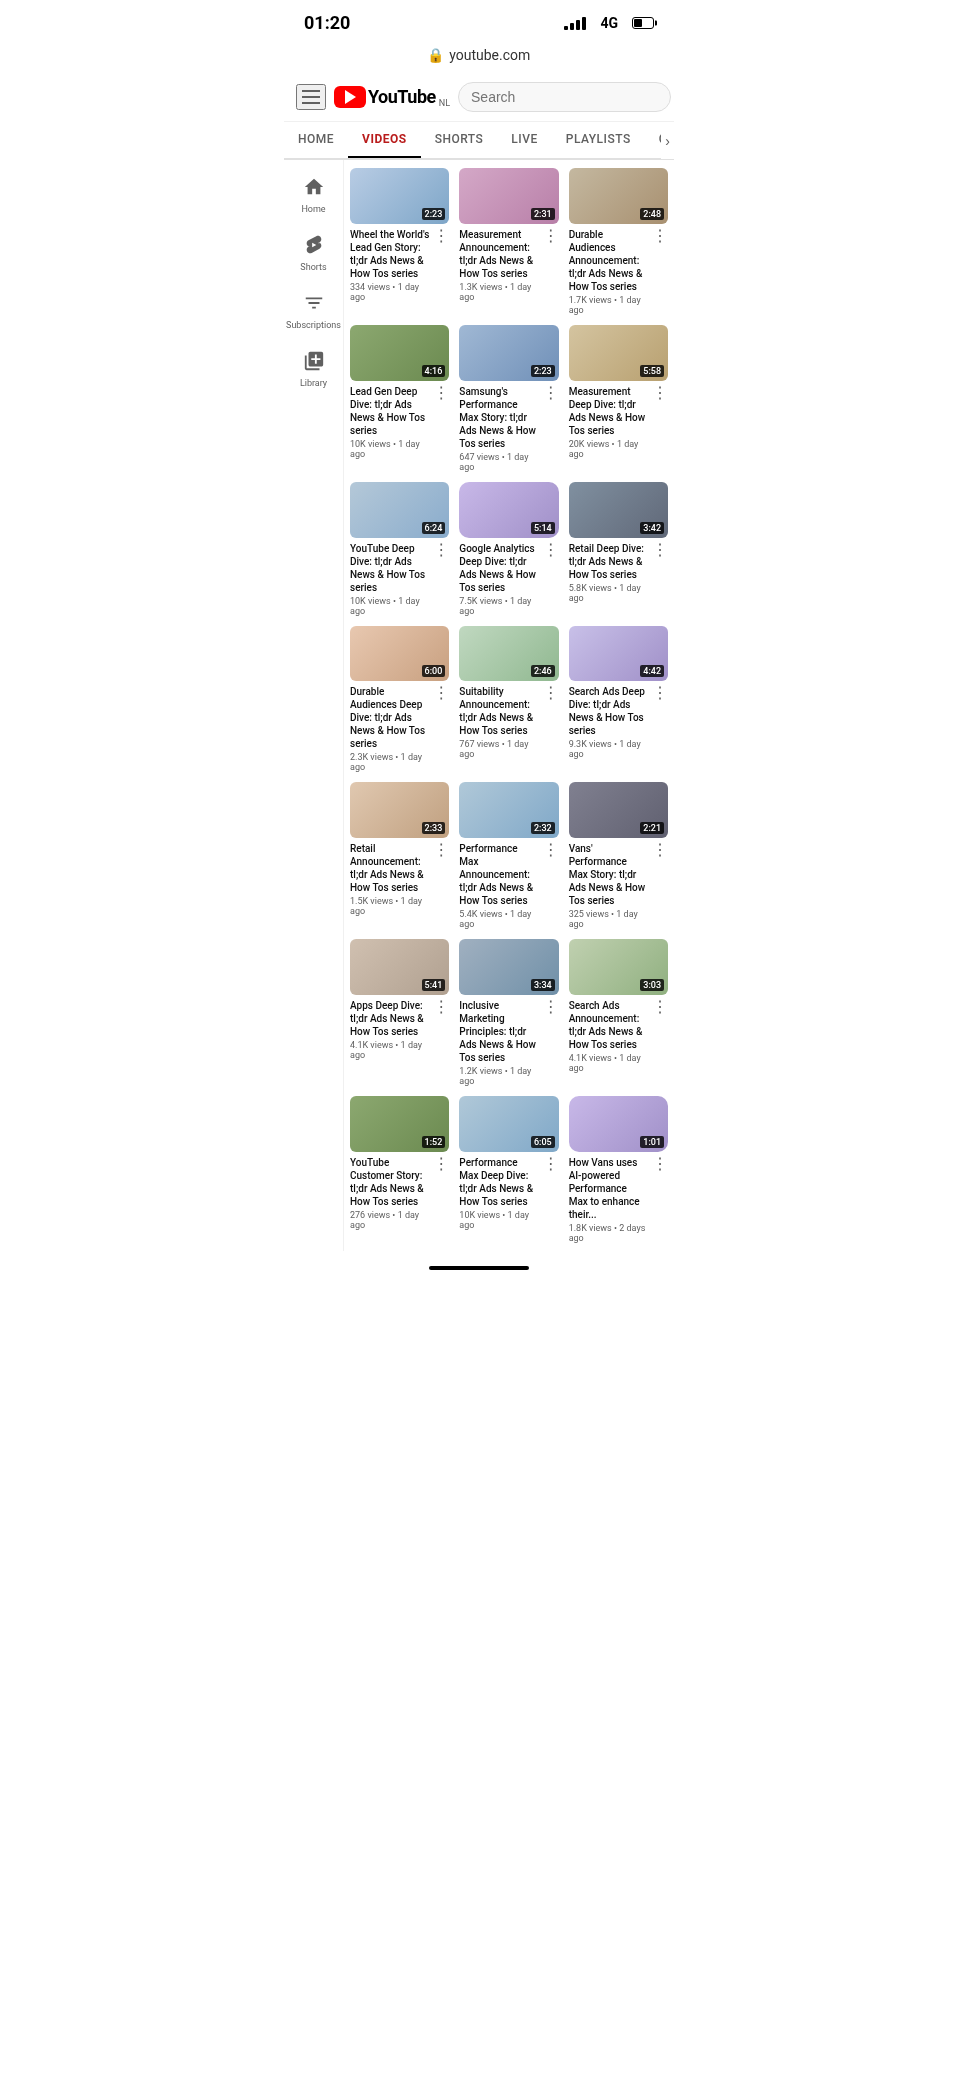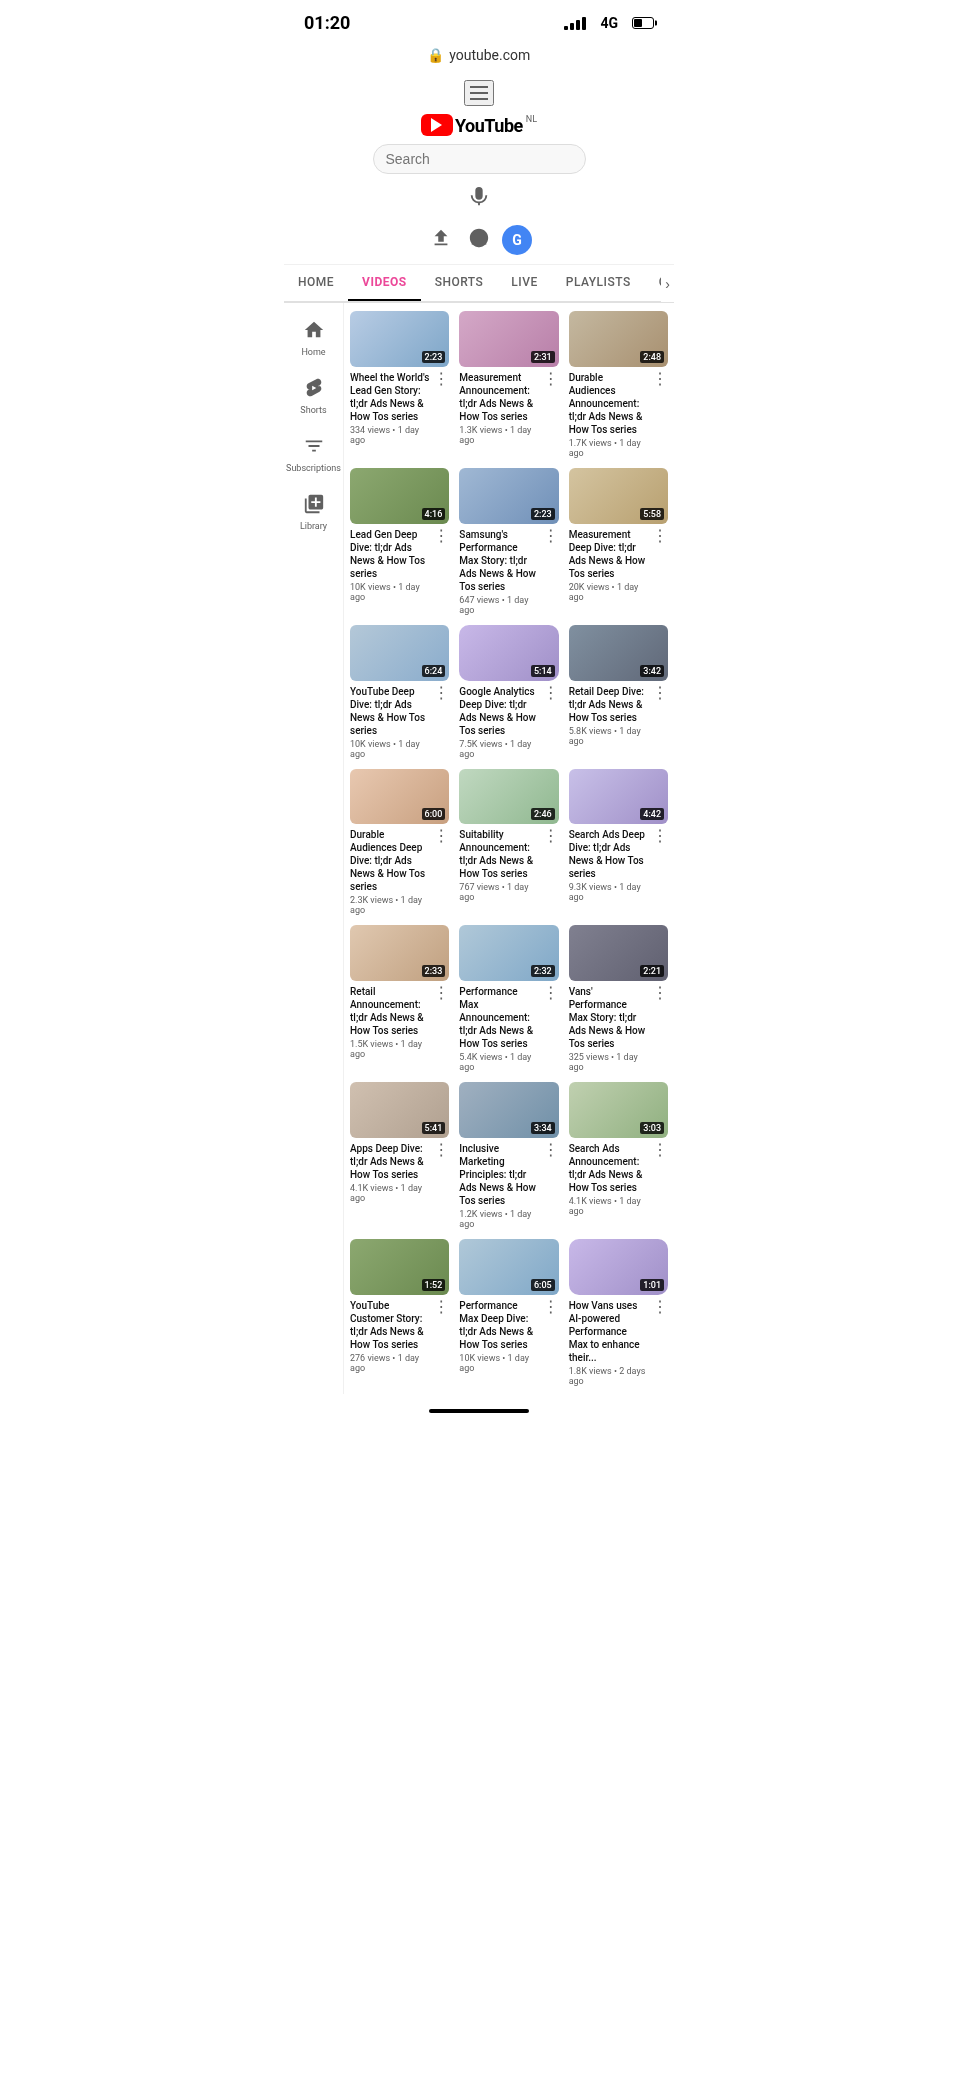--- a/index.html
+++ b/index.html
@@ -21,40 +21,40 @@
     .battery-body { width: 22px; height: 12px; border: 1.5px solid #000; border-radius: 3px; position: relative; }
     .battery-body::after { content: ''; position: absolute; right: -4px; top: 50%; transform: translateY(-50%); width: 2px; height: 5px; background: #000; border-radius: 0 1px 1px 0; }
     .battery-fill { position: absolute; left: 1px; top: 1px; bottom: 1px; width: 8px; background: #000; border-radius: 1px; }
 
     
     .address-bar { background: #fff; text-align: center; padding: 4px 0 8px; }
     .address-bar span { font-size: 14px; color: #333; }
     .lock-icon { color: #666; }
 
     
-    .yt-header { display: flex; align-items: center; padding: 8px 12px; background: #fff; gap: 8px; border-bottom: 1px solid #f0f0f0; flex-direction: column; }
+    .yt-header { display: flex; align-items: center; padding: 8px 12px; background: #fff; gap: 8px; border-bottom: 1px solid #f0f0f0; }
     .hamburger { display: flex; flex-direction: column; gap: 4px; cursor: pointer; padding: 4px; }
     .hamburger span { display: block; width: 18px; height: 2px; background: #606060; }
     .yt-logo { display: flex; align-items: center; gap: 2px; text-decoration: none; }
     .yt-logo-icon { background: #ff0000; border-radius: 6px; width: 32px; height: 22px; display: flex; align-items: center; justify-content: center; }
     .yt-logo-icon::after { content: ''; width: 0; height: 0; border-top: 7px solid transparent; border-bottom: 7px solid transparent; border-left: 11px solid white; }
     .yt-logo-text { font-size: 18px; font-weight: 700; color: #000; letter-spacing: -0.5px; }
-    .yt-logo-nl { font-size: 9px; color: #606060; margin-left: 1px; align-self: flex-start; margin-top: 0; text-align: right; }
+    .yt-logo-nl { font-size: 9px; color: #606060; margin-left: 1px; align-self: flex-start; margin-top: 12px; text-align: right; }
     .yt-search { flex: 1; display: flex; align-items: center; background: #f8f8f8; border: 1px solid #ddd; border-radius: 20px; padding: 6px 12px; gap: 6px; }
     .yt-search input { border: none; background: transparent; flex: 1; font-size: 14px; outline: none; color: #333; }
     .mic-btn { background: none; border: none; cursor: pointer; padding: 4px; }
     .header-icons { display: flex; align-items: center; gap: 8px; }
     .header-icon-btn { background: none; border: none; cursor: pointer; padding: 4px; color: #606060; }
     .avatar { width: 30px; height: 30px; border-radius: 50%; background: #4285f4; display: flex; align-items: center; justify-content: center; color: white; font-size: 14px; font-weight: 700; cursor: pointer; }
 
     
     .nav-tabs { display: flex; overflow-x: auto; border-bottom: 1px solid #e0e0e0; background: #fff; scrollbar-width: none; }
     .nav-tabs::-webkit-scrollbar { display: none; }
     .nav-tab { flex-shrink: 0; padding: 10px 14px; font-size: 12px; font-weight: 500; color: #606060; cursor: pointer; border-bottom: 2px solid transparent; white-space: nowrap; letter-spacing: 0.5px; }
-    .nav-tab.active { color: #ec4899; border-bottom: 2px solid #000; font-weight: 700; }
+    .nav-tab.active { color: #b91c1c; border-bottom: 2px solid #000; font-weight: 700; }
     .nav-arrow { padding: 8px 4px; color: #606060; cursor: pointer; background: none; border: none; font-size: 14px; }
 
     
     .layout { display: flex; }
     .sidebar { width: 60px; flex-shrink: 0; background: #fff; border-right: 1px solid #f0f0f0; display: flex; flex-direction: column; align-items: center; padding-top: 8px; gap: 4px; position: sticky; top: 0; }
     .sidebar-item { display: flex; flex-direction: column; align-items: center; padding: 8px 4px; cursor: pointer; gap: 2px; width: 100%; }
     .sidebar-item svg { width: 22px; height: 22px; fill: #606060; }
     .sidebar-label { font-size: 9px; color: #606060; text-align: center; }
 
     

